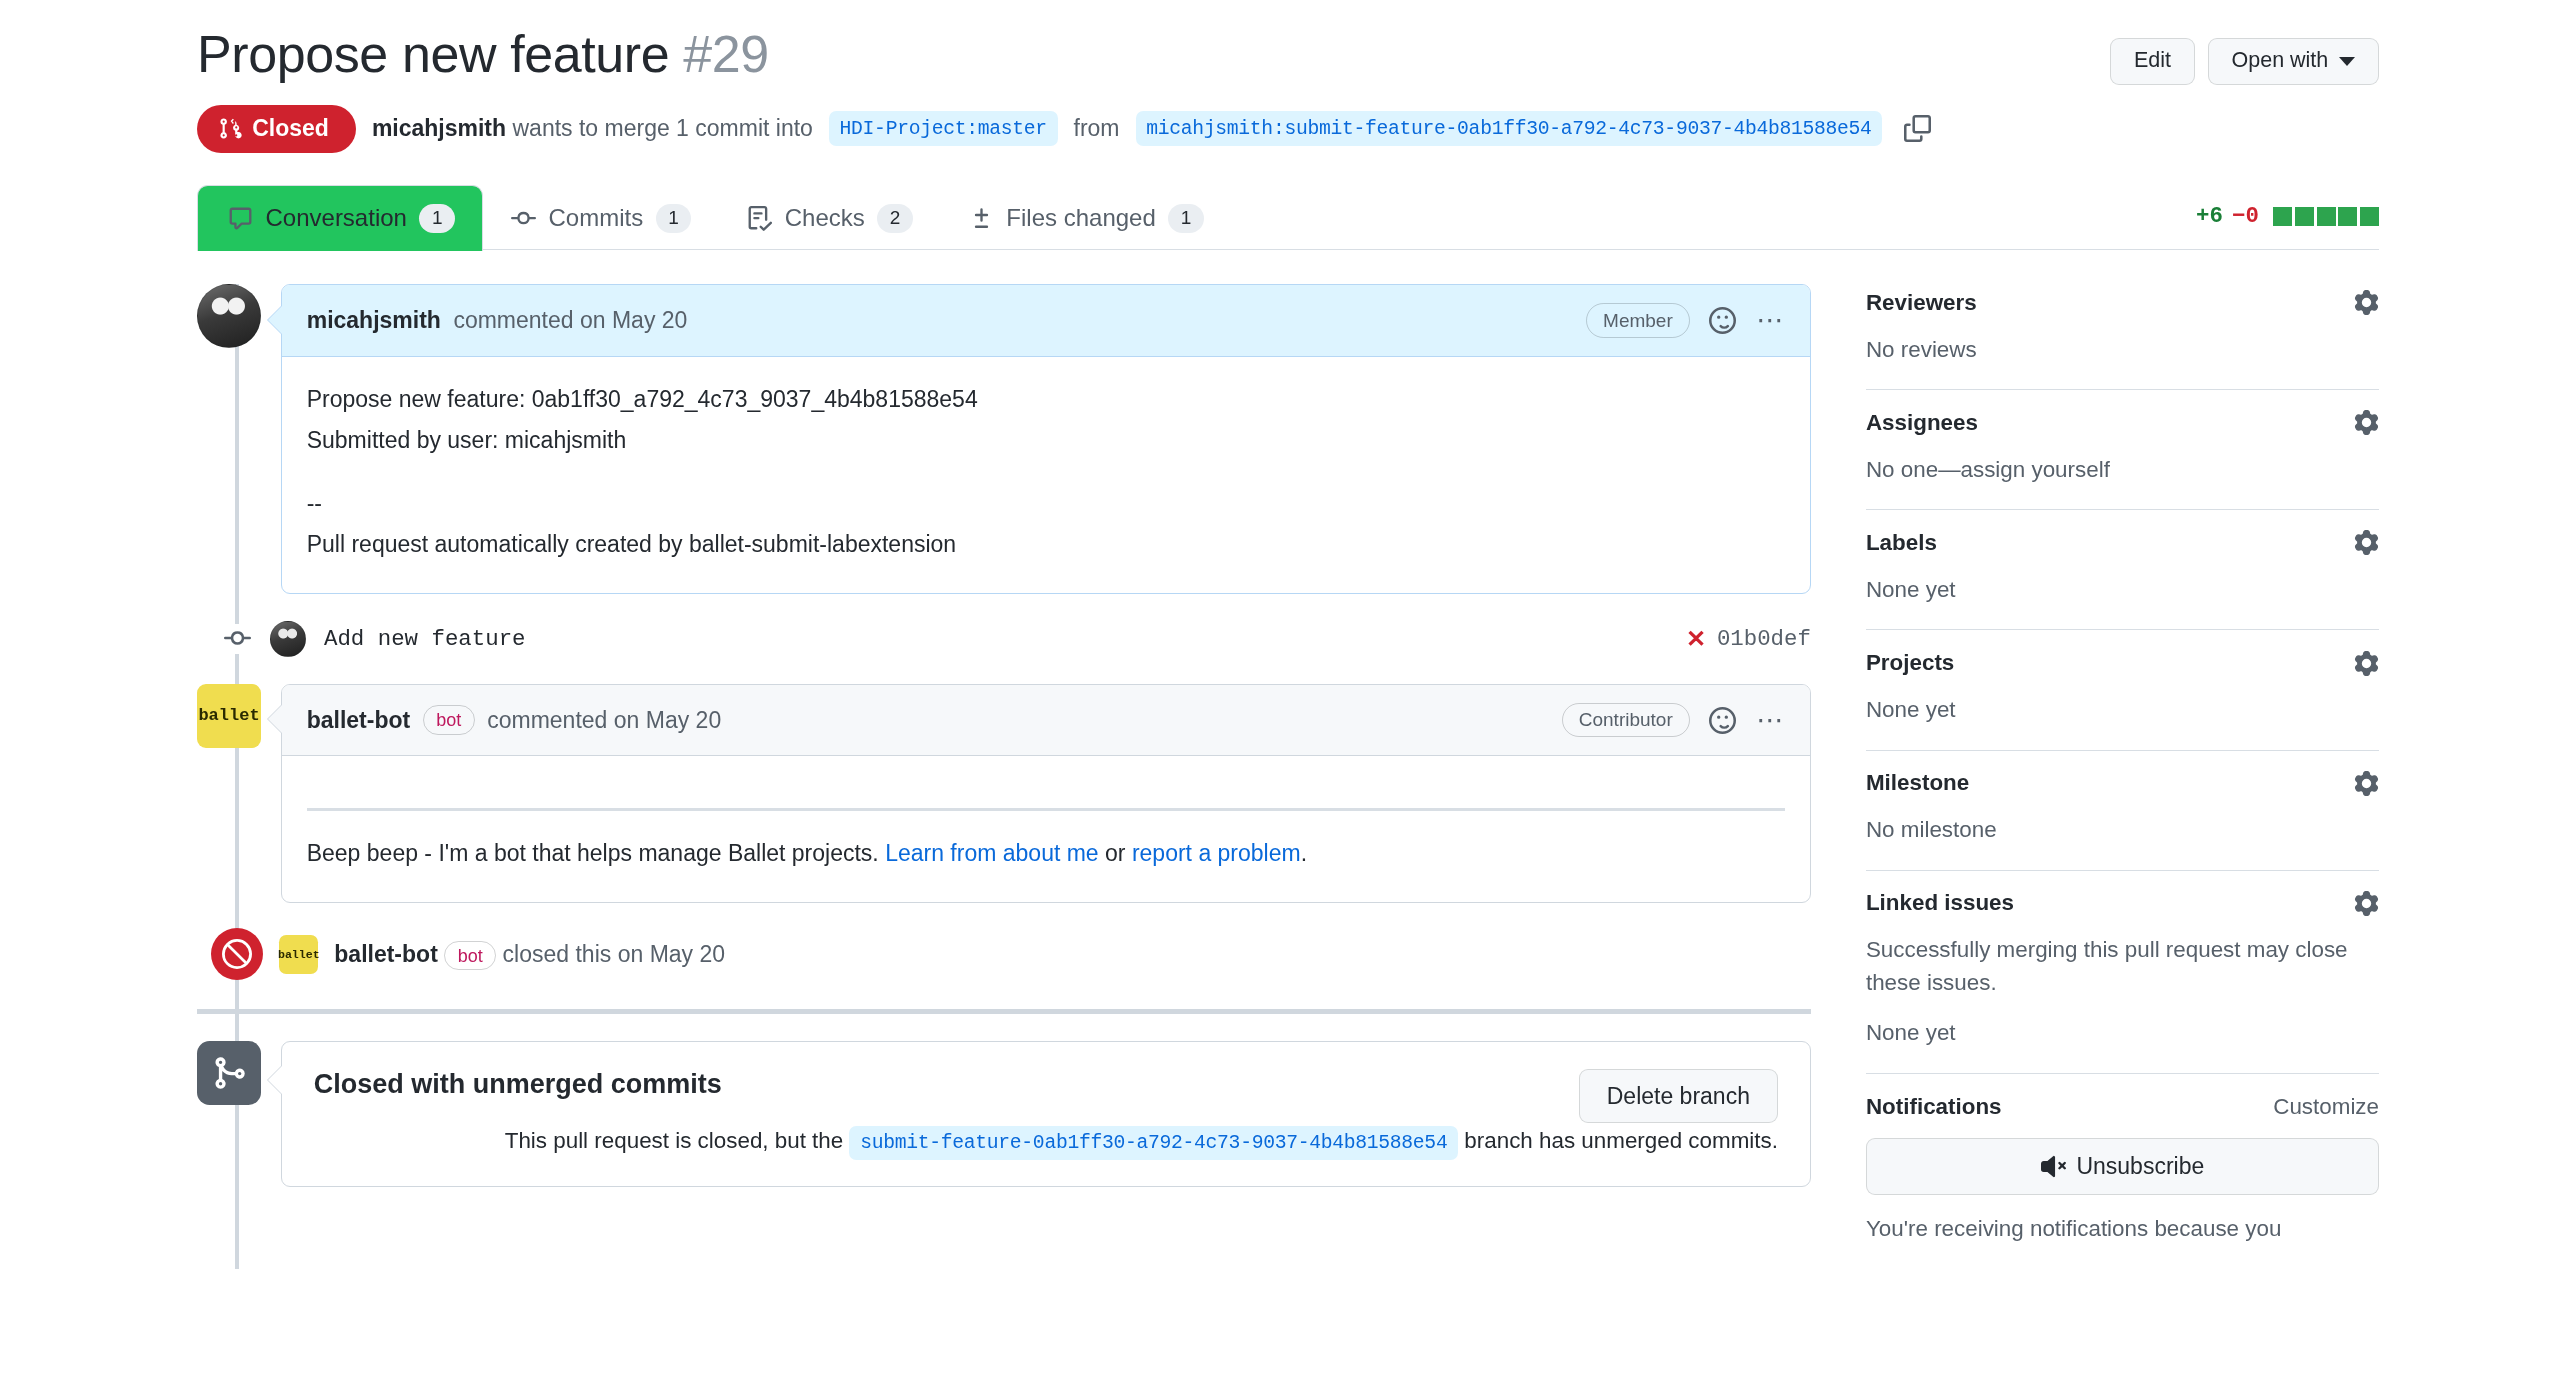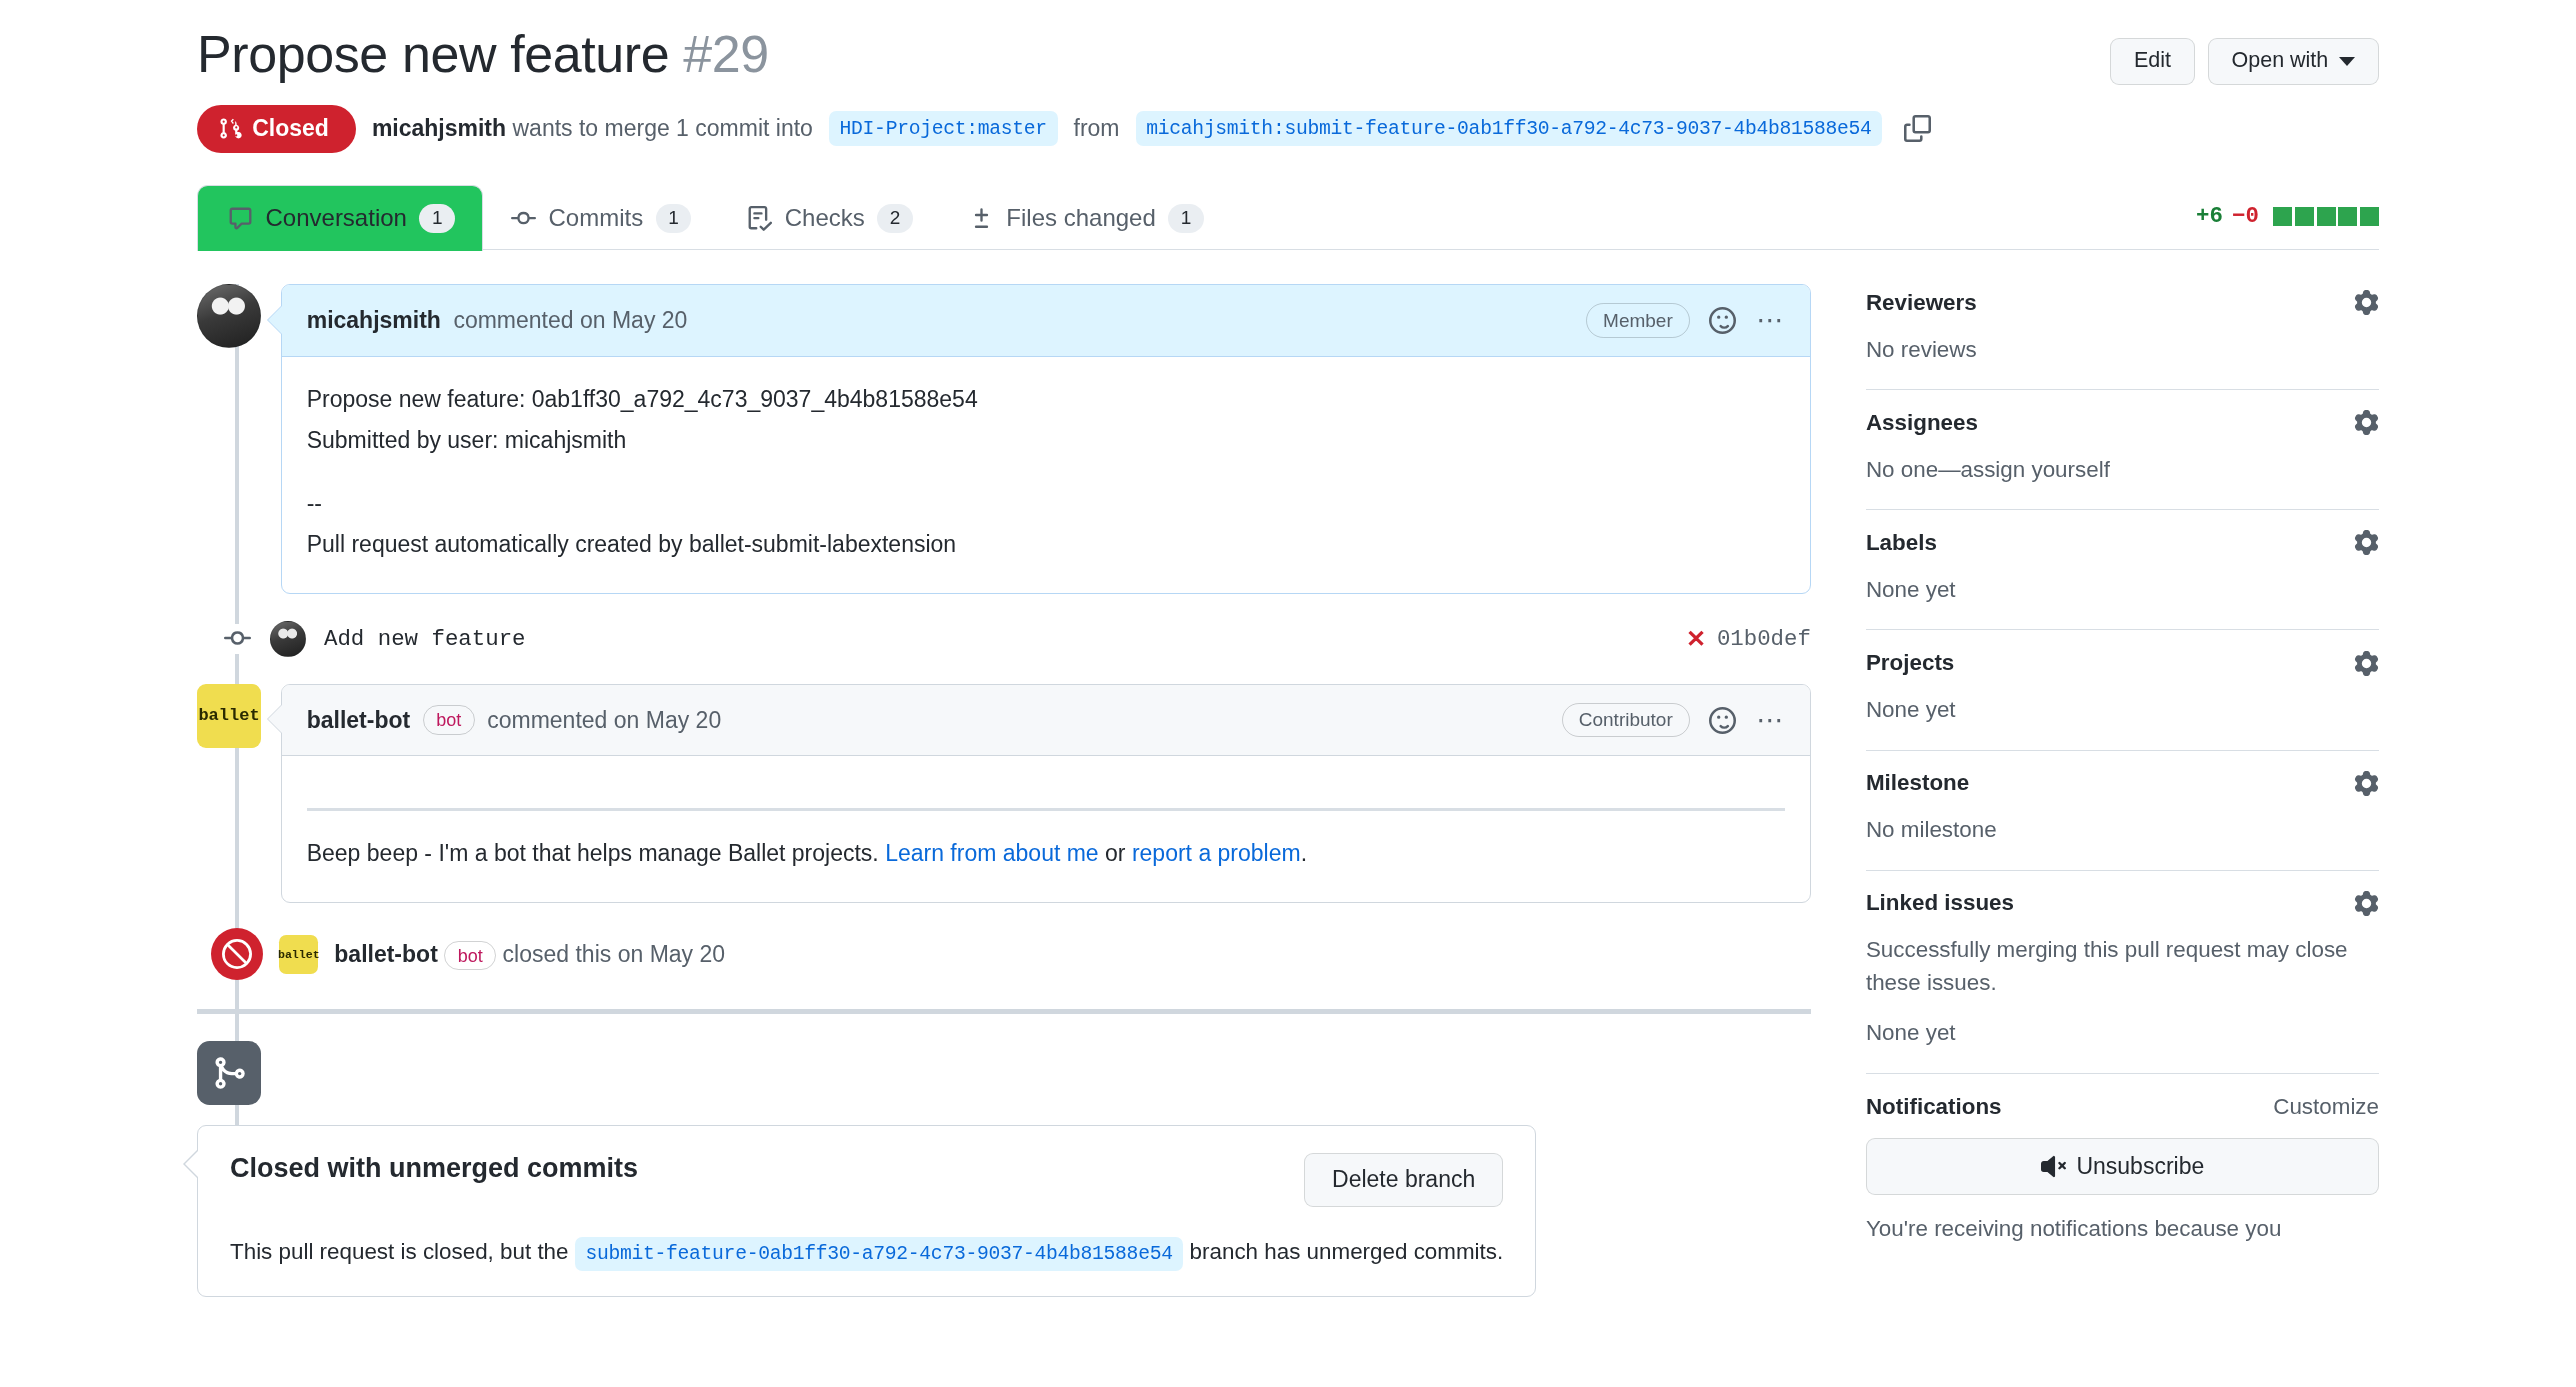--- a/index.html
+++ b/index.html
@@ -155,37 +155,37 @@
     width: 39px; height: 39px; border-radius: 7.2px; background: #f0dd4f; color:#2a2a00;
     font-family: "Liberation Mono", monospace; font-size: 11.6px; font-weight: 700;
     display:flex; align-items:center; justify-content:center; flex: 0 0 39px;
   }
   .closed-text { font-size: 23px; color: #57606a; }
   .closed-text .strong { color: #24292f; font-weight: 600; }
 
   .thick-rail { height: 5.4px; background: #d0d7de; margin: 3.6px 0 0 0; width: 100%; }
 
   
-  .merge-row { display: flex; gap: 19.7px; align-items: flex-start; margin-top: 27px; position: relative; z-index: 1; flex-direction: column; }
+  .merge-row { display: flex; gap: 19.7px; align-items: flex-start; margin-top: 27px; position: relative; z-index: 1; }
   .merge-icon {
     width: 64px; height: 64px; border-radius: 12.5px; background: #57606a; color: #fff;
     display:flex; align-items:center; justify-content:center; flex: 0 0 64px;
   }
   .merge-box { flex: 1; border: 0.9px solid #d0d7de; border-radius: 9px; background: #fff; padding: 27px 32px; position: relative; }
   .merge-box::before {
     content:""; position:absolute; left:-15px; top:23px; width:0;height:0;
     border-top:15px solid transparent;border-bottom:15px solid transparent;border-right:15px solid #d0d7de;
   }
   .merge-box::after {
     content:""; position:absolute; left:-13.4px; top:23px; width:0;height:0;
     border-top:15px solid transparent;border-bottom:15px solid transparent;border-right:15px solid #fff;
   }
   .merge-head { display:flex; align-items:flex-start; justify-content: space-between; gap: 21.5px; }
   .merge-title { font-size: 27px; font-weight: 700; color: #24292f; margin: 0; }
-  .merge-sub { font-size: 22.4px; color: #24292f; margin-top: 28px; line-height: 1.5; }
+  .merge-sub { font-size: 22.4px; color: #24292f; margin-top: 1px; line-height: 1.5; text-align: right; }
   .delete-btn {
     background: #f6f8fa; border: 0.9px solid rgba(27,31,36,.15); border-radius: 9px;
     font-size: 23px; padding: 12.5px 27px; cursor: pointer; white-space: nowrap; color:#24292f;
     font-family: "Liberation Sans", sans-serif;
   }
 
   
   .side-section { padding: 19.7px 0 23px 0; border-bottom: 0.9px solid #d8dee4; }
   .side-section.first { padding-top: 5.4px; }
   .side-head { display: flex; align-items: center; justify-content: space-between; }

